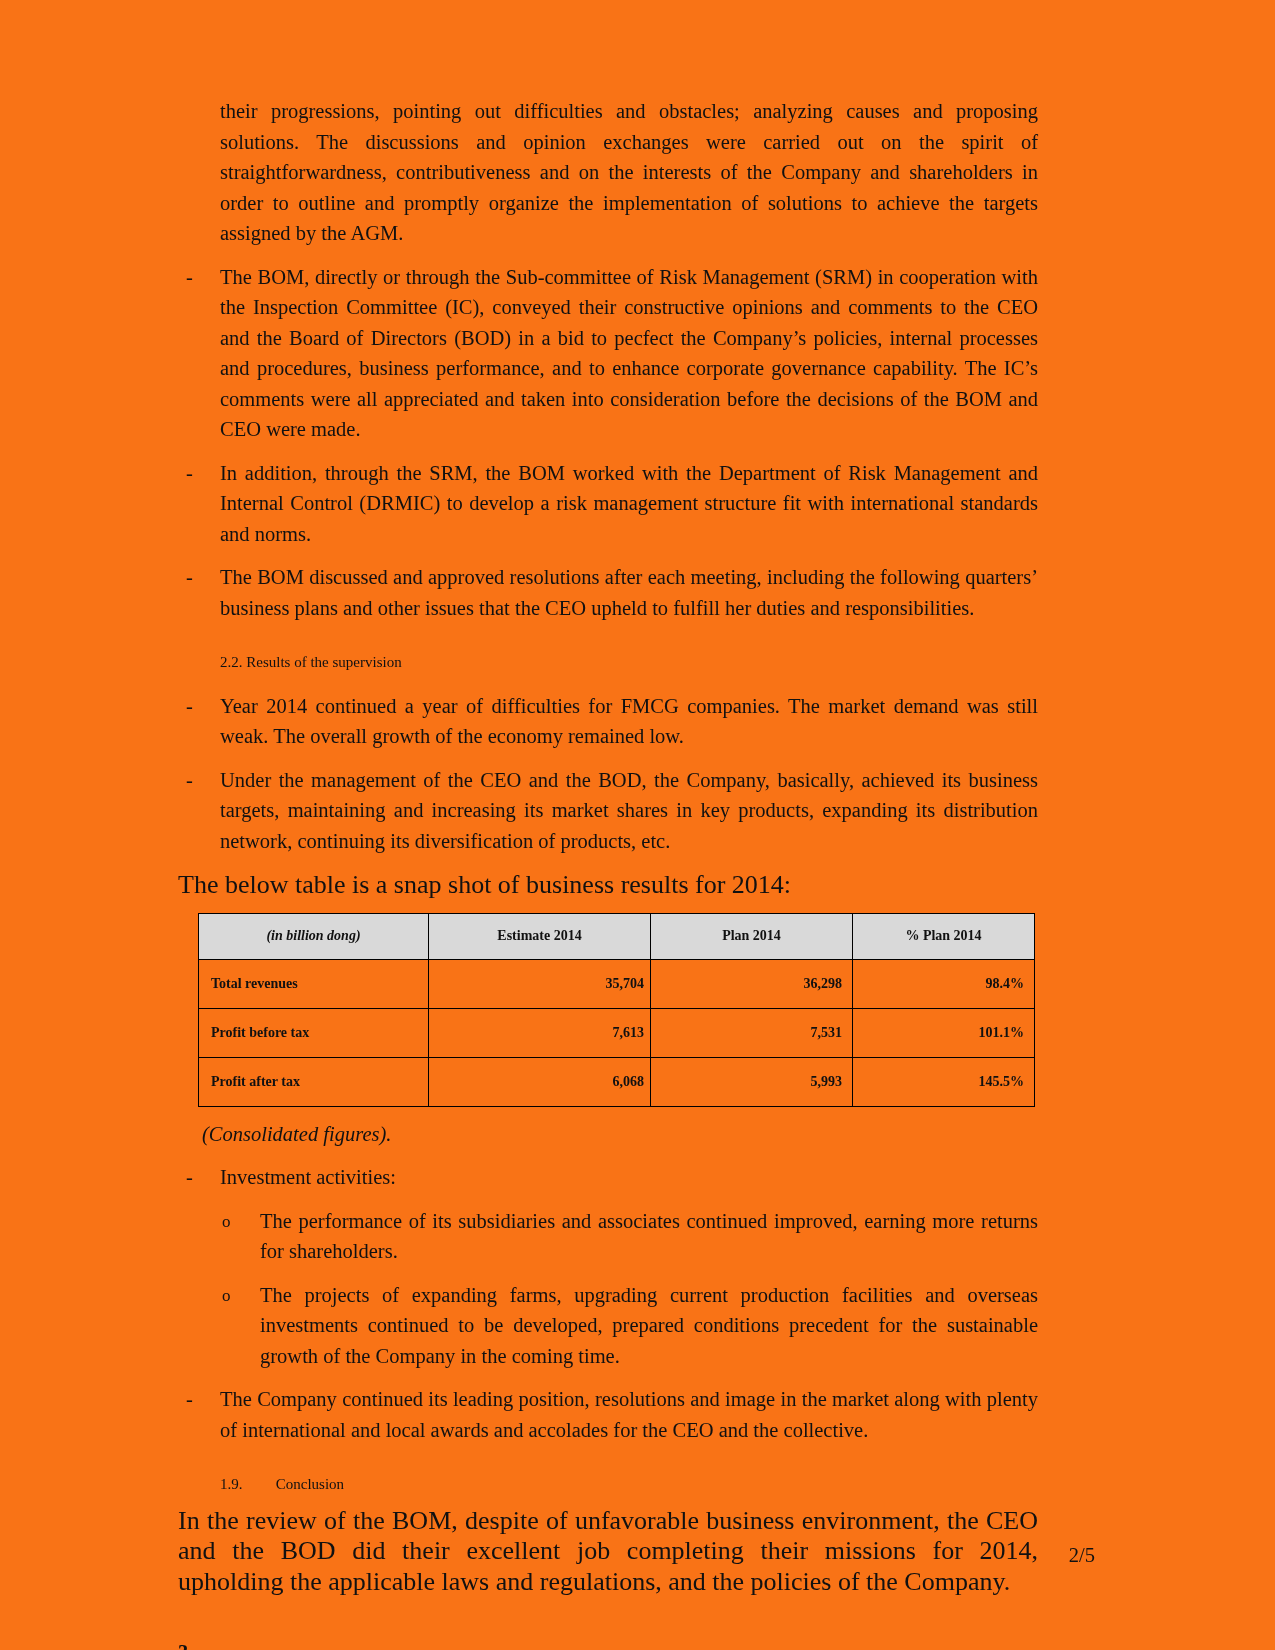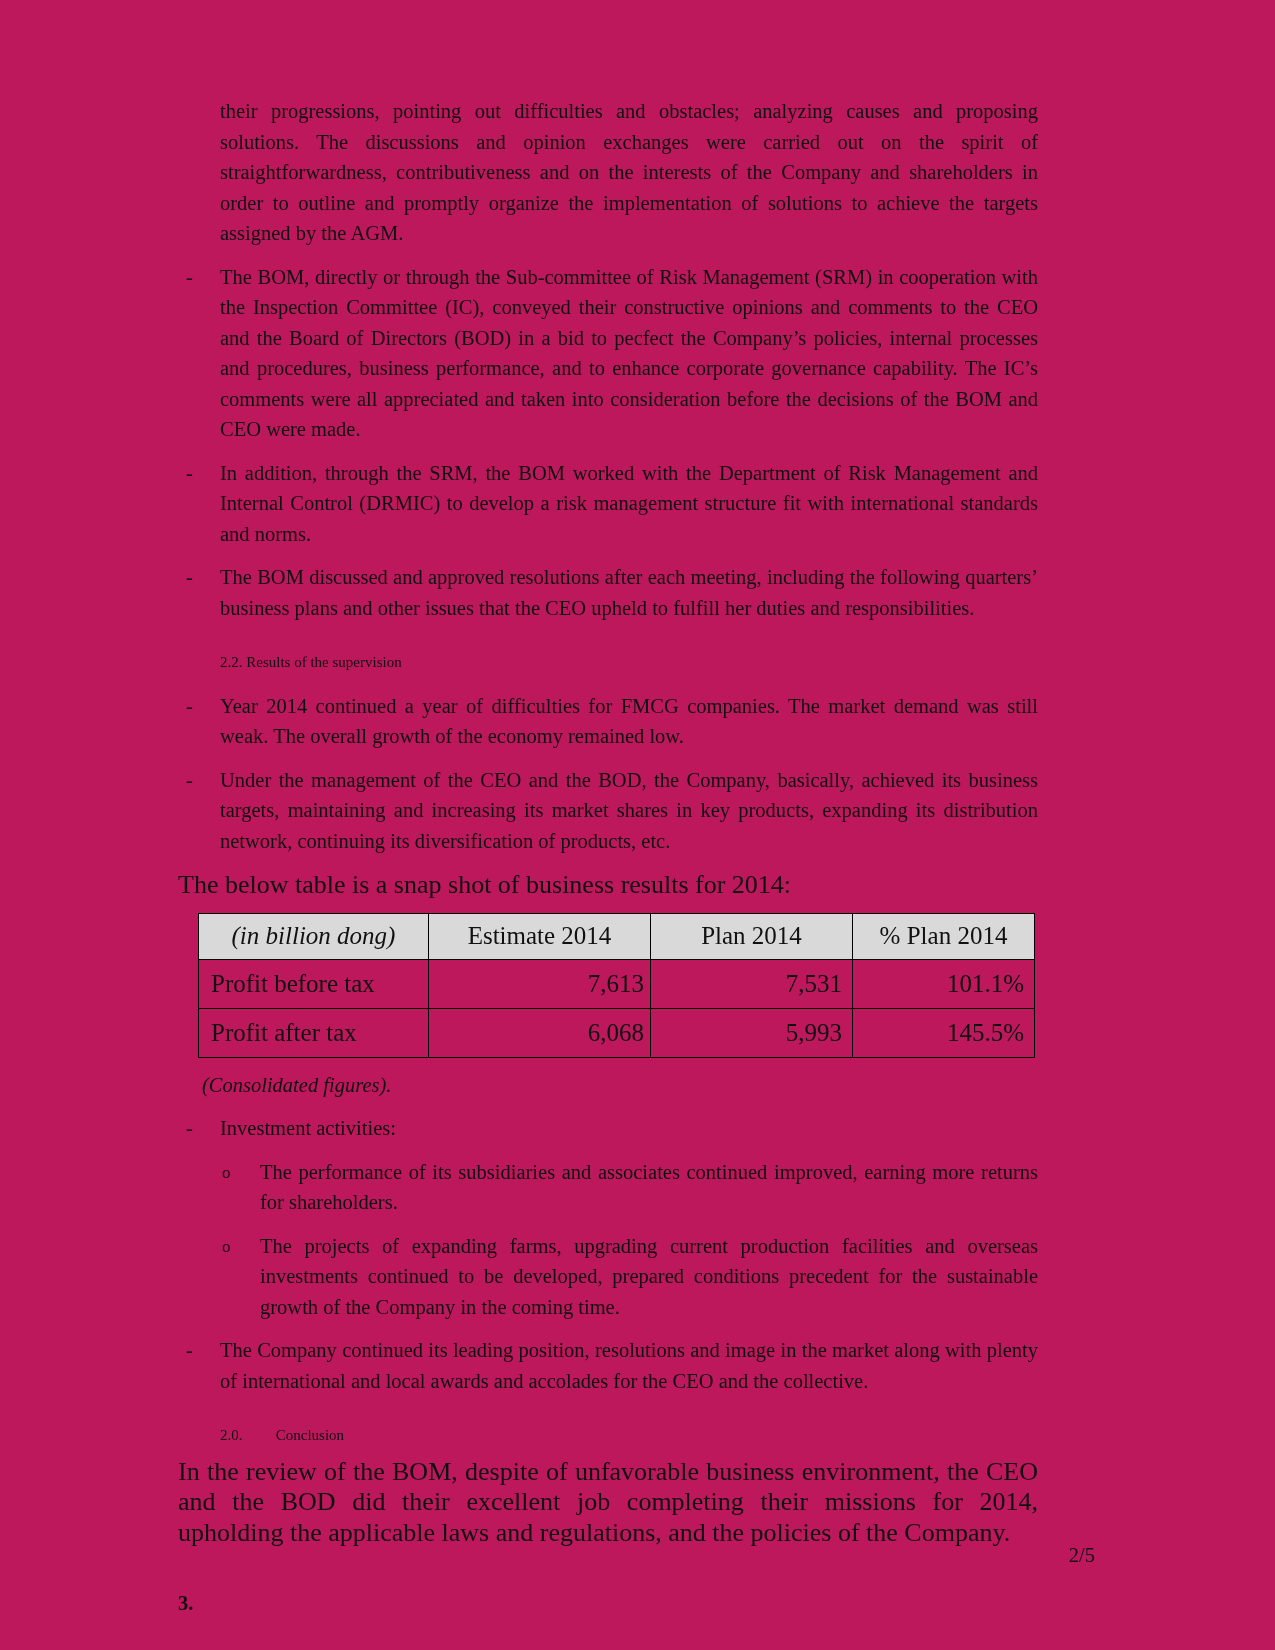--- a/index.html
+++ b/index.html
@@ -5,21 +5,21 @@
   html, body {
     margin: 0;
     padding: 0;
     background: #ffffff;
   }
   .page {
     position: relative;
     width: 1275px;
     height: 1650px;
     margin: 0 auto;
-    background: #be185d;
+    background: #f97316;
     font-family: "Liberation Serif", "DejaVu Serif", serif;
     color: #111111;
     box-sizing: border-box;
   }
   .content {
     position: absolute;
     left: 178px;
     top: 96px;
     width: 860px;
   }
@@ -104,22 +104,22 @@
     margin-left: 20px;
     width: 816px;
   }
   table.results {
     border-collapse: collapse;
     width: 816px;
     table-layout: fixed;
   }
   table.results td, table.results th {
     border: 1.6px solid #000000;
-    font-size: 25px;
-    font-weight: normal;
+    font-size: 14px;
+    font-weight: bold;
     height: 49px;
     box-sizing: border-box;
   }
   table.results thead td {
     background: #d9d9d9;
     text-align: center;
     vertical-align: middle;
     height: 46px;
   }
   table.results thead td.unit {
@@ -232,20 +232,26 @@
         <thead>
           <tr>
             <td class="unit">(in billion dong)</td>
             <td>Estimate 2014</td>
             <td>Plan 2014</td>
             <td>% Plan 2014</td>
           </tr>
         </thead>
         <tbody>
           <tr>
+            <td class="rowlabel">Total revenues</td>
+            <td class="num">35,704</td>
+            <td class="num pad-right">36,298</td>
+            <td class="num pad-right">98.4%</td>
+          </tr>
+          <tr>
             <td class="rowlabel">Profit before tax</td>
             <td class="num">7,613</td>
             <td class="num pad-right">7,531</td>
             <td class="num pad-right">101.1%</td>
           </tr>
           <tr>
             <td class="rowlabel">Profit after tax</td>
             <td class="num">6,068</td>
             <td class="num pad-right">5,993</td>
             <td class="num pad-right">145.5%</td>
@@ -270,21 +276,21 @@
       <span class="marker">o</span>
       <span class="txt">The projects of expanding farms, upgrading current production facilities and overseas investments continued to be developed, prepared conditions precedent for the sustainable growth of the Company in the coming time.</span>
     </div>
 
     <div class="bullet">
       <span class="marker">-</span>
       <span class="txt">The Company continued its leading position, resolutions and image in the market along with plenty of international and local awards and accolades for the CEO and the collective.</span>
     </div>
 
     <div class="subheading spaced">
-      <span class="num">2.0.</span>
+      <span class="num">1.9.</span>
       <span>Conclusion</span>
     </div>
 
     <div class="plain noindent">In the review of the BOM, despite of unfavorable business environment, the CEO and the BOD did their excellent job completing their missions for 2014, upholding the applicable laws and regulations, and the policies of the Company.</div>
 
     <div class="main-heading">
       <span class="num">3.</span>
     </div>
 
   </div>

